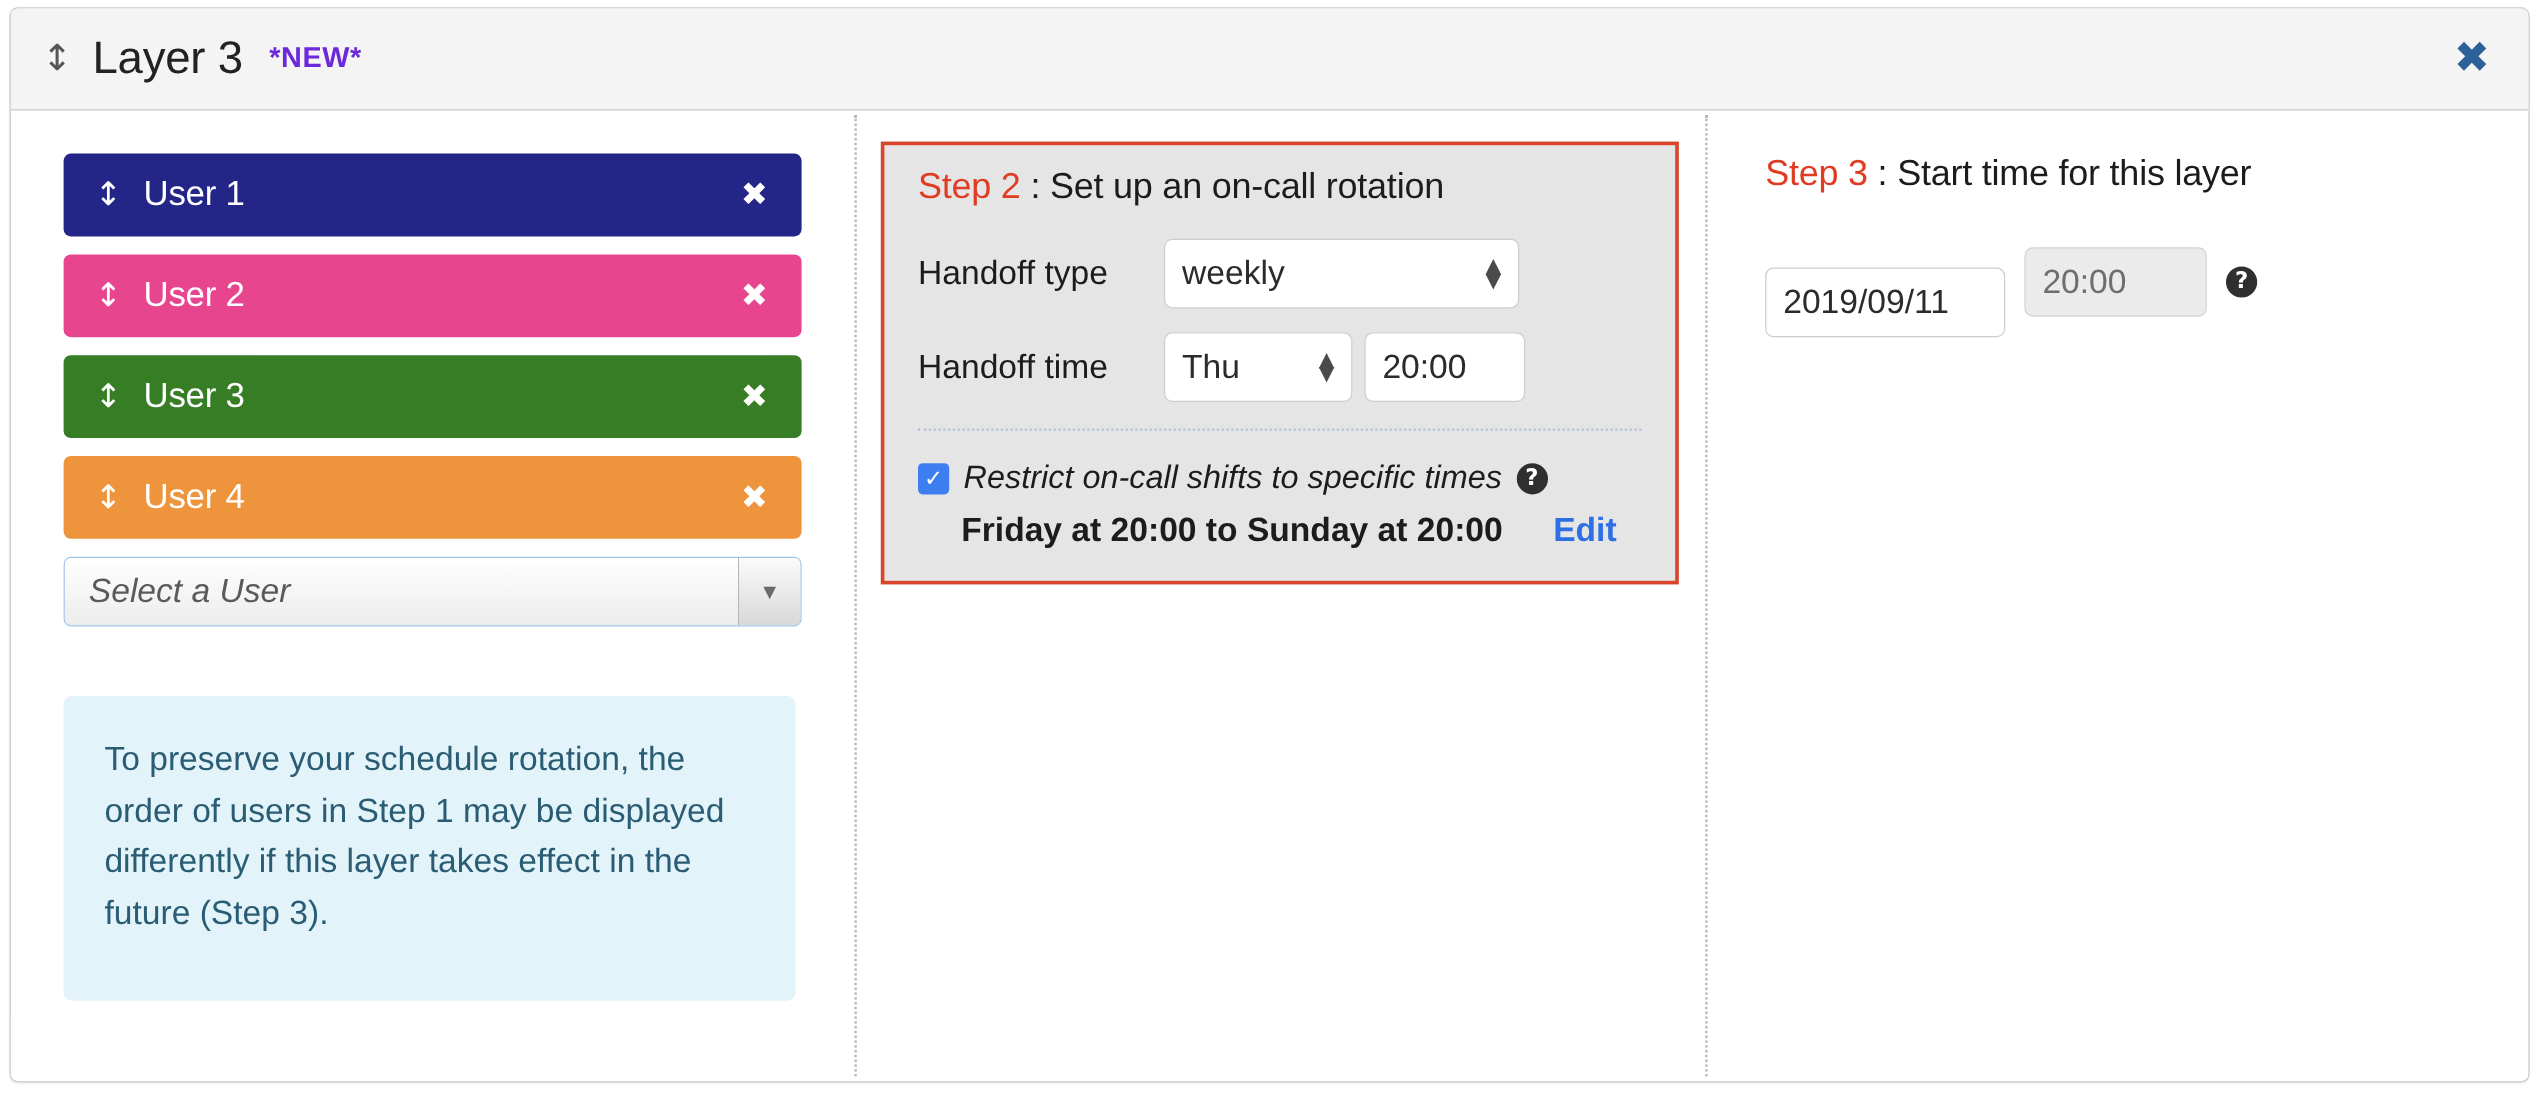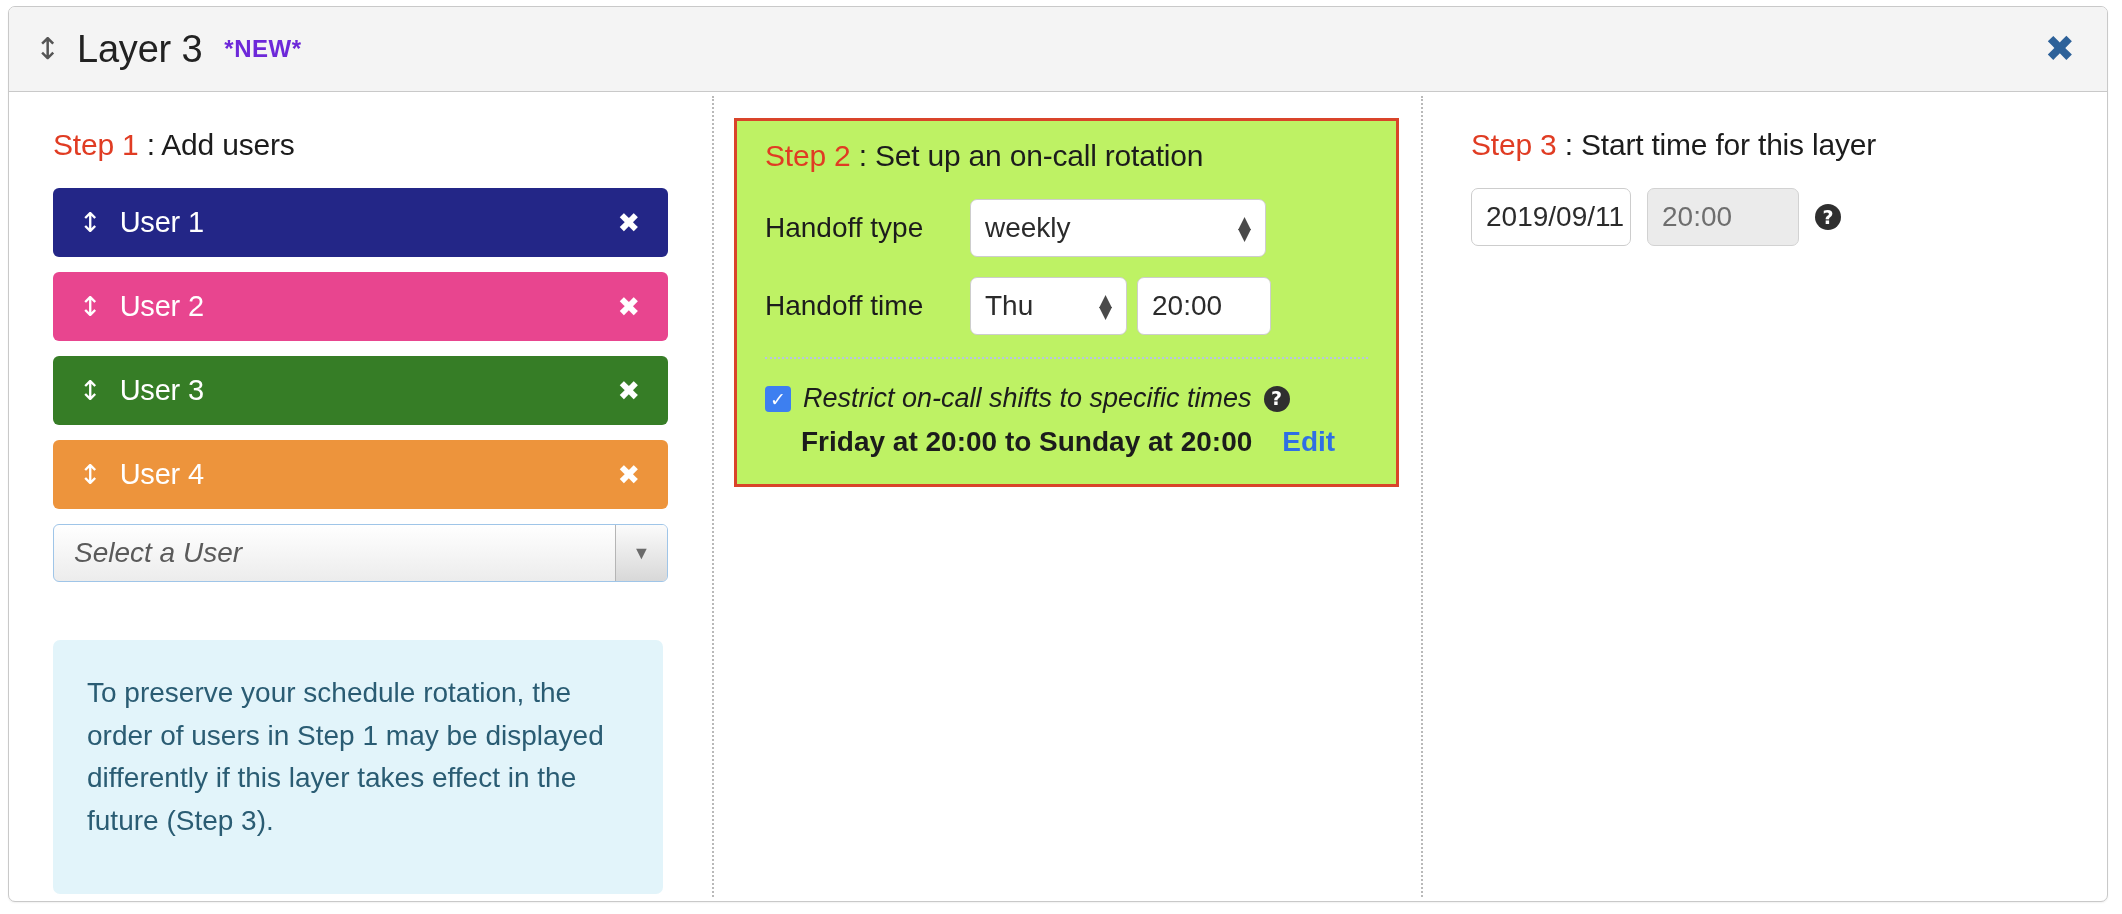--- a/index.html
+++ b/index.html
@@ -192,21 +192,21 @@
     color: #2a5c73;
     font-size: 28px;
     line-height: 1.52;
     max-width: 610px;
     box-sizing: border-box;
   }
 
   
   .step2-panel {
     border: 3px solid #d9442a;
-    background: #bef264;
+    background: #e5e5e5;
     width: 665px;
     box-sizing: border-box;
     padding: 18px 28px 26px 28px;
   }
   .field-row {
     display: flex;
     align-items: center;
     margin-bottom: 20px;
   }
   .field-label {
@@ -284,21 +284,21 @@
     align-items: center;
     justify-content: center;
     flex: none;
     cursor: pointer;
     font-family: "DejaVu Sans", sans-serif;
     line-height: 1;
   }
   .restrict-detail {
     display: flex;
     align-items: center;
-    gap: 30px;
+    gap: 42px;
     margin-top: 12px;
     padding-left: 36px;
   }
   .restrict-range {
     font-size: 28px;
     font-weight: bold;
     color: #1c1c1c;
   }
   .edit-link {
     font-size: 28px;
@@ -307,21 +307,21 @@
     text-decoration: none;
     cursor: pointer;
   }
 
   
   .start-row {
     display: flex;
     align-items: center;
     gap: 16px;
   }
-  .in-date { width: 160px; }
+  .in-date { width: 200px; margin-top: 35px; }
   .in-start-time {
     width: 152px;
     background: #ebebeb;
     color: #6e6e6e;
     border-color: #d2d2d2;
   }
 </style>
 </head>
 <body>
 
@@ -331,23 +331,20 @@
     <div class="card-header">
       <span class="drag-handle">↕</span>
       <span class="layer-title">Layer 3</span>
       <span class="new-badge">*NEW*</span>
       <button class="close-btn">✖</button>
     </div>
 
     <div class="card-body">
 
       <div class="col col-1">
-        <div class="step-heading">
-          <span class="step-num">Step 1</span><span> : </span><span>Add users</span>
-        </div>
 
         <div class="user-row" style="background:#232687">
           <span class="user-handle">↕</span>
           <span class="user-name">User 1</span>
           <span class="user-remove">✖</span>
         </div>
 
         <div class="user-row" style="background:#e8458f">
           <span class="user-handle">↕</span>
           <span class="user-name">User 2</span>

